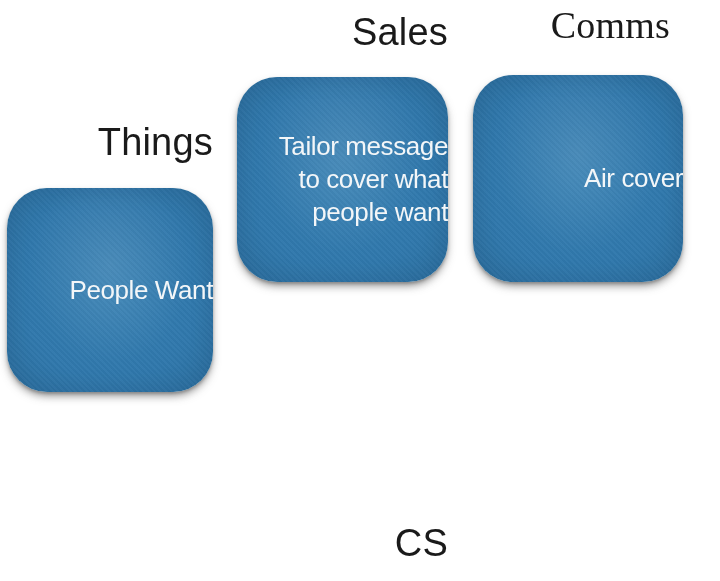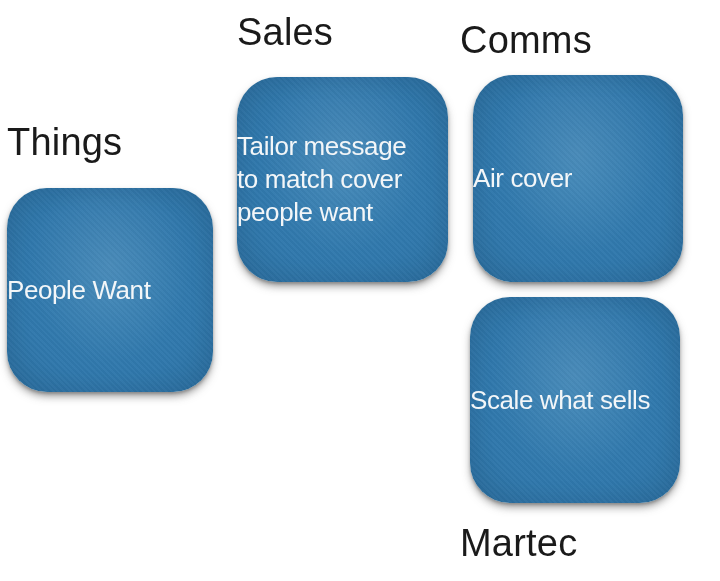--- a/index.html
+++ b/index.html
@@ -6,86 +6,83 @@
   .canvas {
     position: relative;
     width: 720px;
     height: 581px;
     background: #ffffff;
     overflow: hidden;
     font-family: "Liberation Sans", sans-serif;
   }
   .col-label {
     position: absolute;
-    text-align: left;
+    text-align: right;
     font-size: 38px;
     line-height: 44px;
     font-weight: 400;
     color: #1a1a1a;
     letter-spacing: 0.2px;
   }
   .note {
     position: absolute;
     border-radius: 40px;
     background:
       radial-gradient(ellipse at 50% 38%, rgba(255,255,255,0.10) 0%, rgba(255,255,255,0.0) 55%),
       repeating-linear-gradient(45deg, rgba(255,255,255,0.025) 0 2px, rgba(0,0,0,0.025) 2px 4px),
       radial-gradient(ellipse at 50% 50%, #357fb2 0%, #3078ac 62%, #2b6f9f 100%);
     box-shadow:
       0 5px 8px -1px rgba(70, 70, 70, 0.55),
       0 2px 3px rgba(90, 90, 90, 0.35),
       inset 0 0 26px rgba(0, 0, 30, 0.10);
     display: flex;
     flex-direction: column;
-    align-items: flex-start;
+    align-items: flex-end;
     justify-content: center;
     color: #f3f6f8;
     font-size: 26px;
     line-height: 33px;
     font-weight: 300;
     letter-spacing: -0.4px;
     text-align: center;
   }
   .note .line { display: block; white-space: nowrap; }
 
   
   #label-product { left: 7px;   top: 120px; width: 206px; }
   #label-sales   { left: 237px; top: 10px;  width: 211px; }
-  #label-comms   { left: 460px; top: 18px;  width: 210px; }
+  #label-comms   { left: 460px; top: 3px;  width: 210px; font-family: Liberation Serif, serif; }
   #label-cs      { left: 238px; top: 521px; width: 210px; }
   #label-martec  { left: 460px; top: 521px; width: 210px; }
 
   #note-product { left: 7px;   top: 188px; width: 206px; height: 204px; }
   #note-sales   { left: 237px; top: 77px;  width: 211px; height: 205px; }
   #note-comms   { left: 473px; top: 75px;  width: 210px; height: 207px; }
   #note-cs      { left: 237px; top: 297px; width: 211px; height: 206px; }
   #note-martec  { left: 470px; top: 297px; width: 210px; height: 206px; }
 </style>
 </head>
 <body>
 
 <div class="canvas">
 
   <div class="col-label" id="label-product">Things</div>
   <div class="col-label" id="label-sales">Sales</div>
   <div class="col-label" id="label-comms">Comms</div>
-  <div class="col-label" id="label-martec">Martec</div>
+  <div class="col-label" id="label-cs">CS</div>
 
   <div class="note" id="note-product">
     <span class="line">People Want</span>
   </div>
 
   <div class="note" id="note-sales">
     <span class="line">Tailor message</span>
-    <span class="line">to match cover</span>
+    <span class="line">to cover what</span>
     <span class="line">people want</span>
   </div>
 
   <div class="note" id="note-comms">
     <span class="line">Air cover</span>
   </div>
 
 
-  <div class="note" id="note-martec">
-    <span class="line">Scale what sells</span>
-  </div>
 
 </div>
 
 </body></html>

